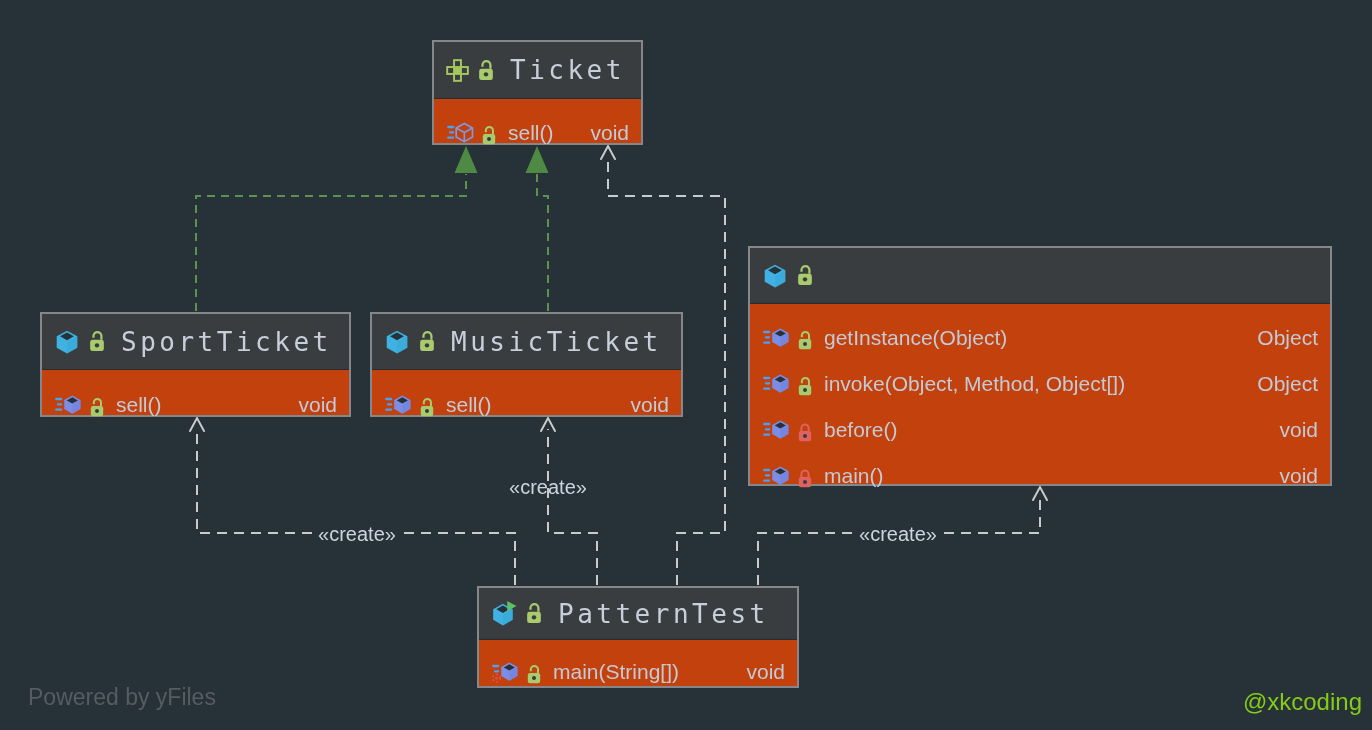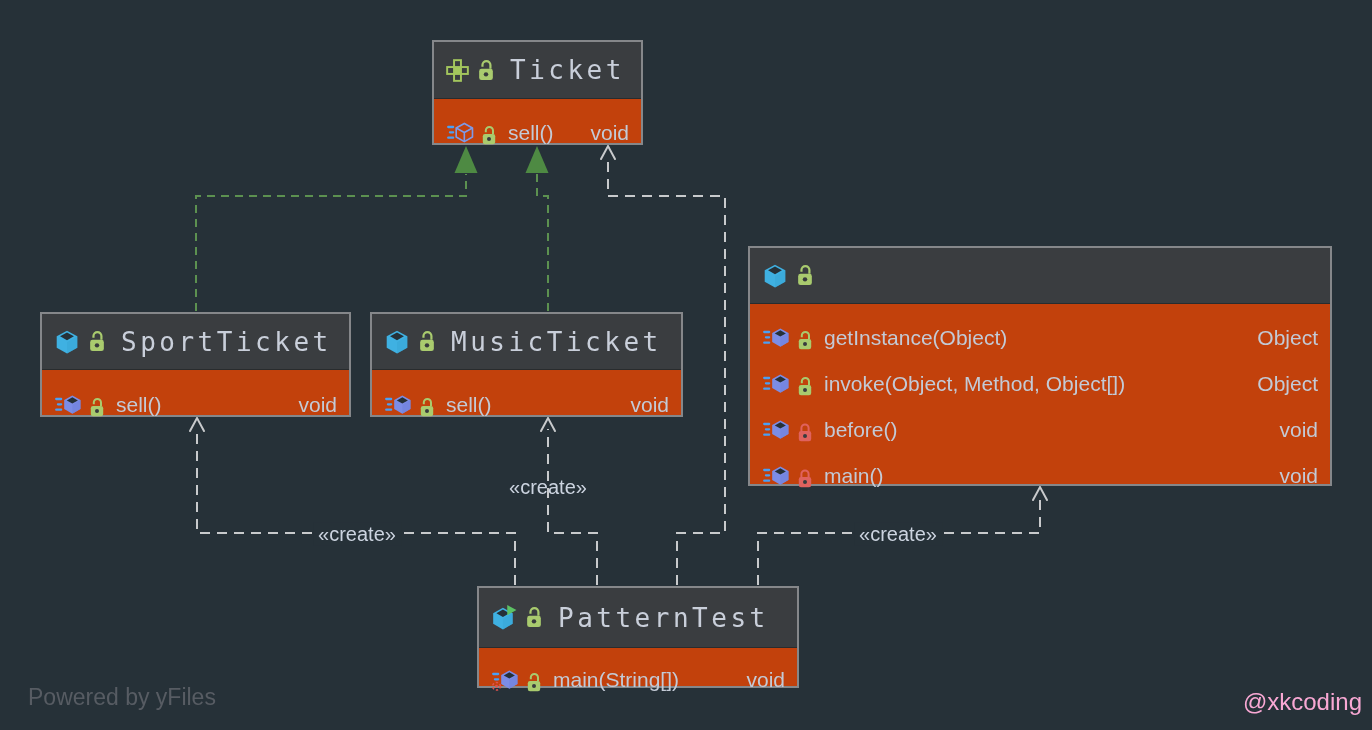--- a/index.html
+++ b/index.html
@@ -38,21 +38,21 @@
     position:absolute;z-index:3;transform:translate(-50%,-50%);
     font-size:20px;font-weight:400;color:#ccd4e0;white-space:nowrap;
   }
   .edge-label.bg{background:#263138;padding:0 5px;}
   .watermark{
     position:absolute;left:28px;top:684px;z-index:3;
     font-size:23px;color:#575c63;
   }
   .credit{
     position:absolute;right:10px;top:688px;z-index:3;
-    font-size:24px;color:#f9a8d4;
+    font-size:24px;color:#84cc16;
   }
 </style>
 </head>
 <body>
 
 <div class="canvas">
 
   <svg width="0" height="0" style="position:absolute" aria-hidden="true">
     <defs>
       <symbol id="sym-interface" viewBox="0 0 20 20">
@@ -254,21 +254,21 @@
         </svg>
       <svg class="ic ic-lock" width="14" height="19">
           <use href="#sym-lock-closed"></use>
         </svg>
       <span class="m-name">main()</span>
       <span class="m-ret">void</span>
     </div>
   </div>
 
   <div class="uml-box" style="left:477px;top:586px;width:322px;height:102px">
-    <div class="uml-header" style="height:60px">
+    <div class="uml-header" style="height:52px">
       <svg class="ic ic-kind" width="26" height="26">
           <use href="#sym-class-run"></use>
         </svg>
       <svg class="ic ic-lockbig" width="16" height="21">
           <use href="#sym-lock-open"></use>
         </svg>
       <span class="uml-title">PatternTest</span>
     </div>
     <div class="uml-row" style="height:44px">
       <svg class="ic ic-meth" width="27" height="23">

